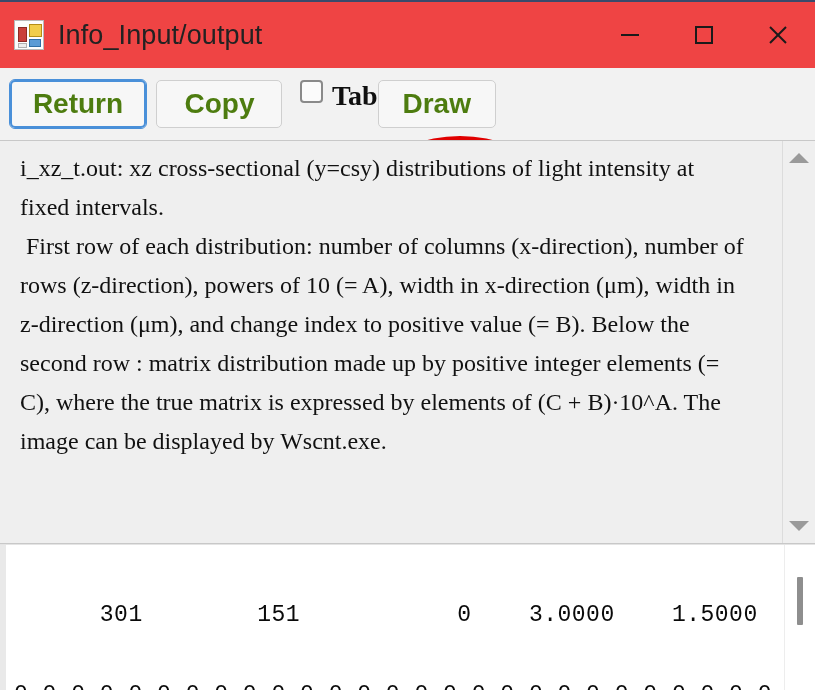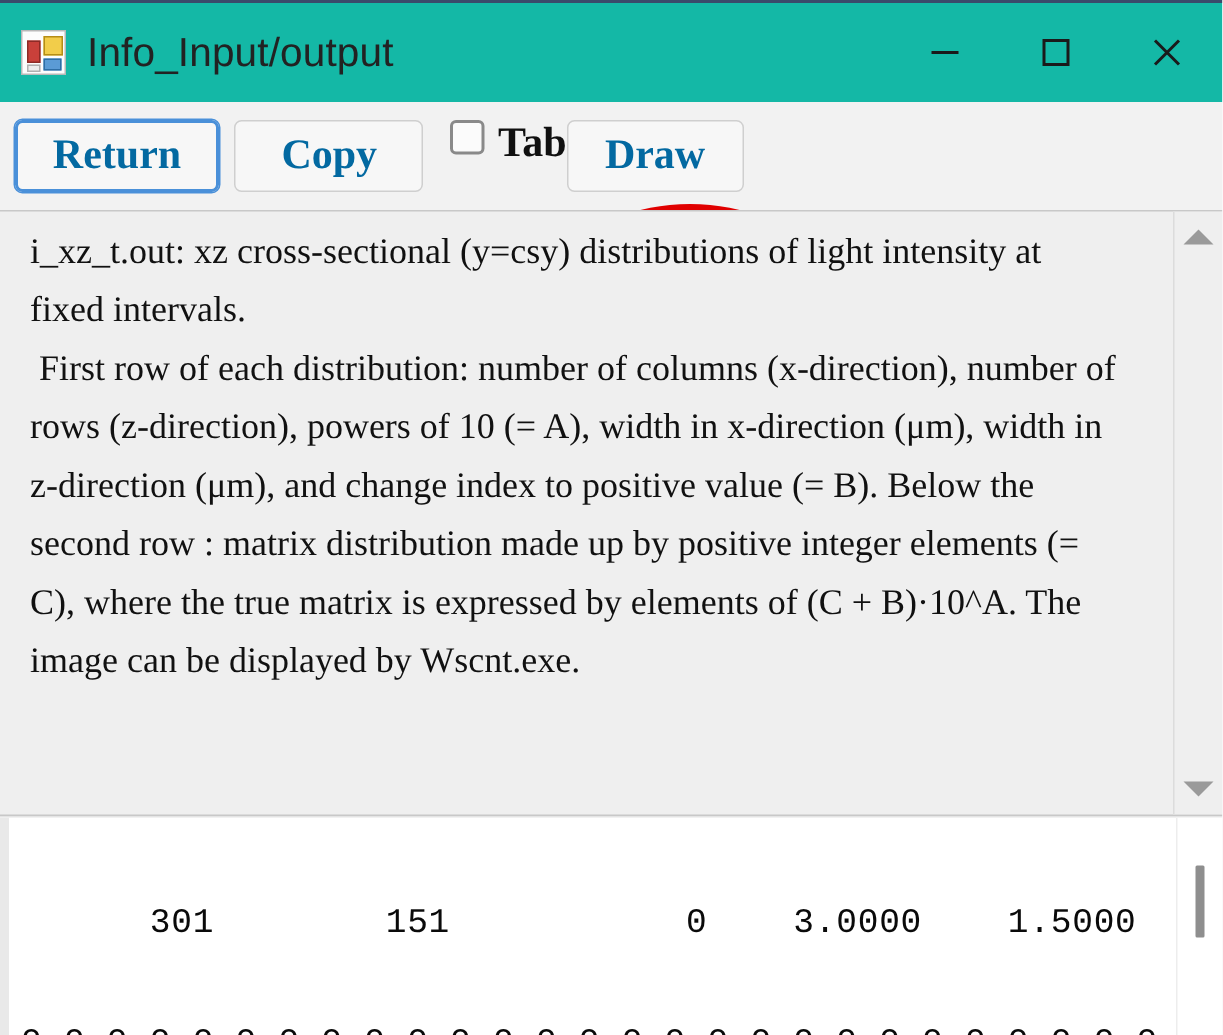--- a/index.html
+++ b/index.html
@@ -20,21 +20,21 @@
     height: 690px;
     background: #faf3f5;
     box-sizing: border-box;
     overflow: hidden;
   }
 
   
   .titlebar {
     position: relative;
     height: 66px;
-    background: #14b8a6;
+    background: #ef4444;
     display: flex;
     align-items: center;
     border-top: 2px solid #3a4a6b;
   }
   .title-left {
     display: flex;
     align-items: center;
     padding-left: 14px;
     flex: 1 1 auto;
     min-width: 0;
@@ -103,24 +103,24 @@
     display: flex;
     align-items: center;
     padding-left: 10px;
     box-sizing: border-box;
   }
   .tbtn {
     height: 48px;
     background: #f7f7f7;
     border: 1px solid #cfcfcf;
     border-radius: 5px;
-    font-family: Liberation Serif, serif;
+    font-family: Liberation Sans, sans-serif;
     font-weight: bold;
     font-size: 28px;
-    color: #0369a1;
+    color: #4d7c0f;
     display: flex;
     align-items: center;
     justify-content: center;
     padding: 0 16px;
     box-sizing: border-box;
   }
   .tbtn.focused {
     border: 2px solid #4a90d9;
     outline: 1px solid #4a90d9;
     background: #f7f7f7;

